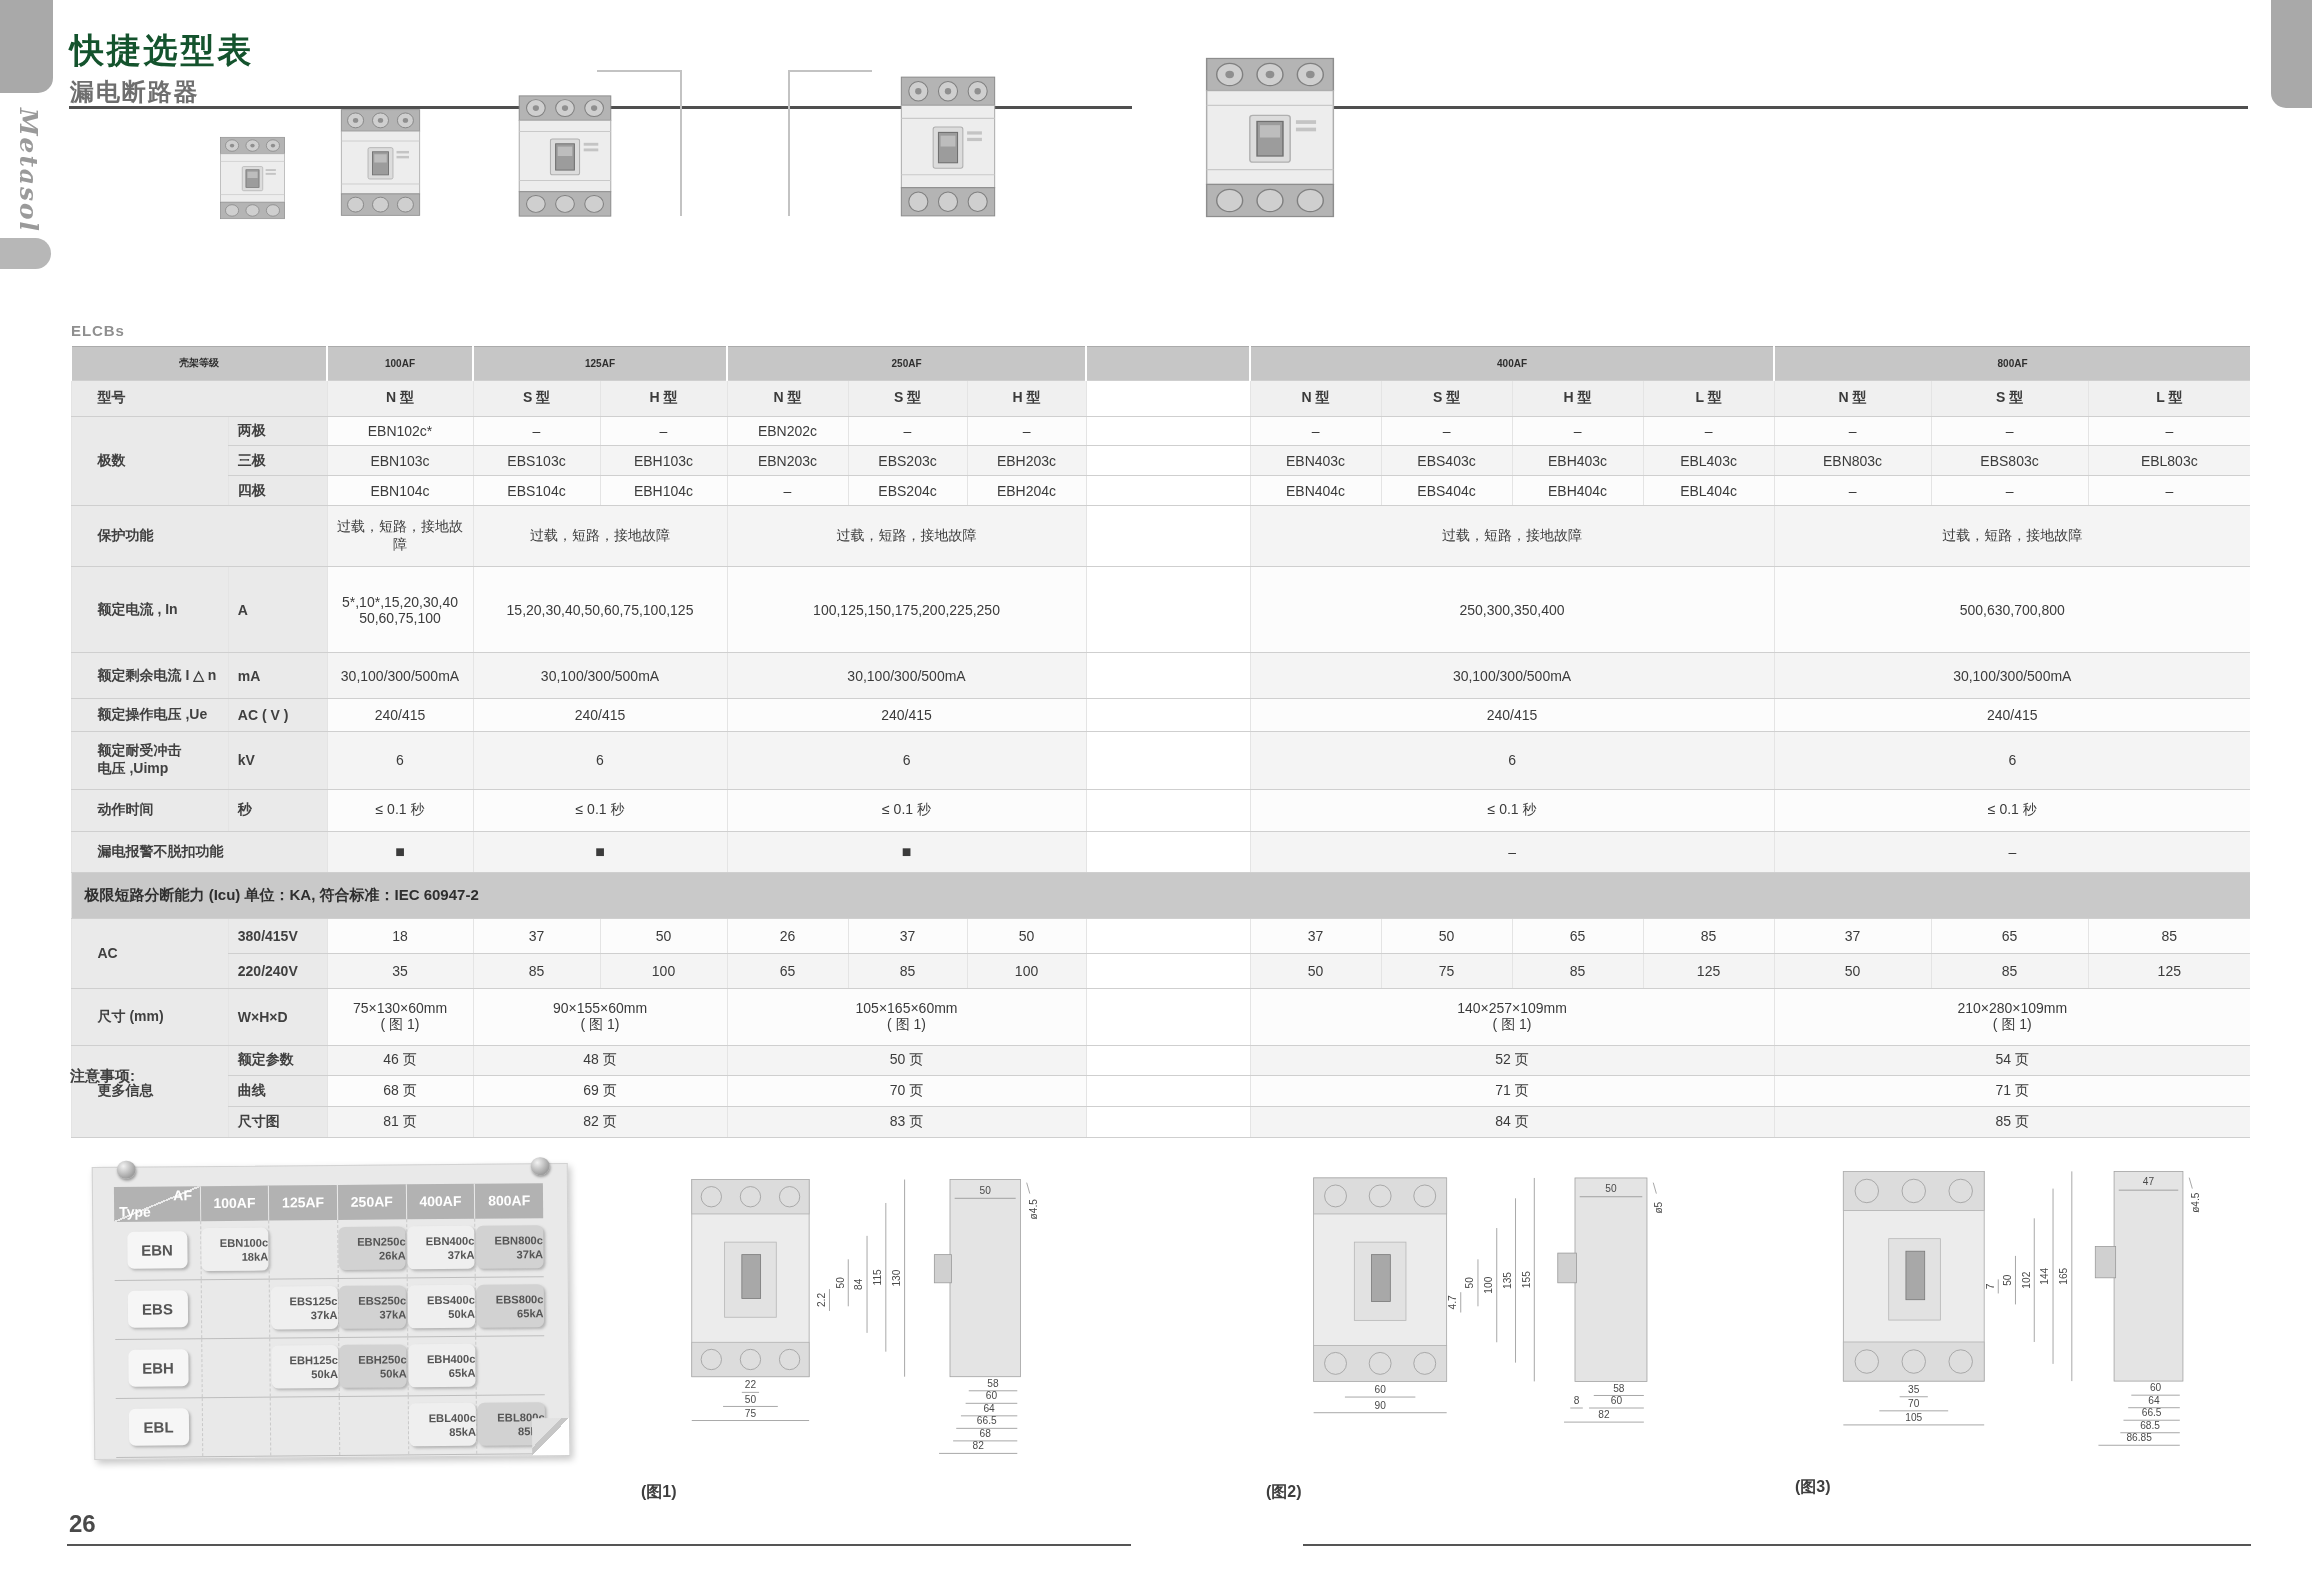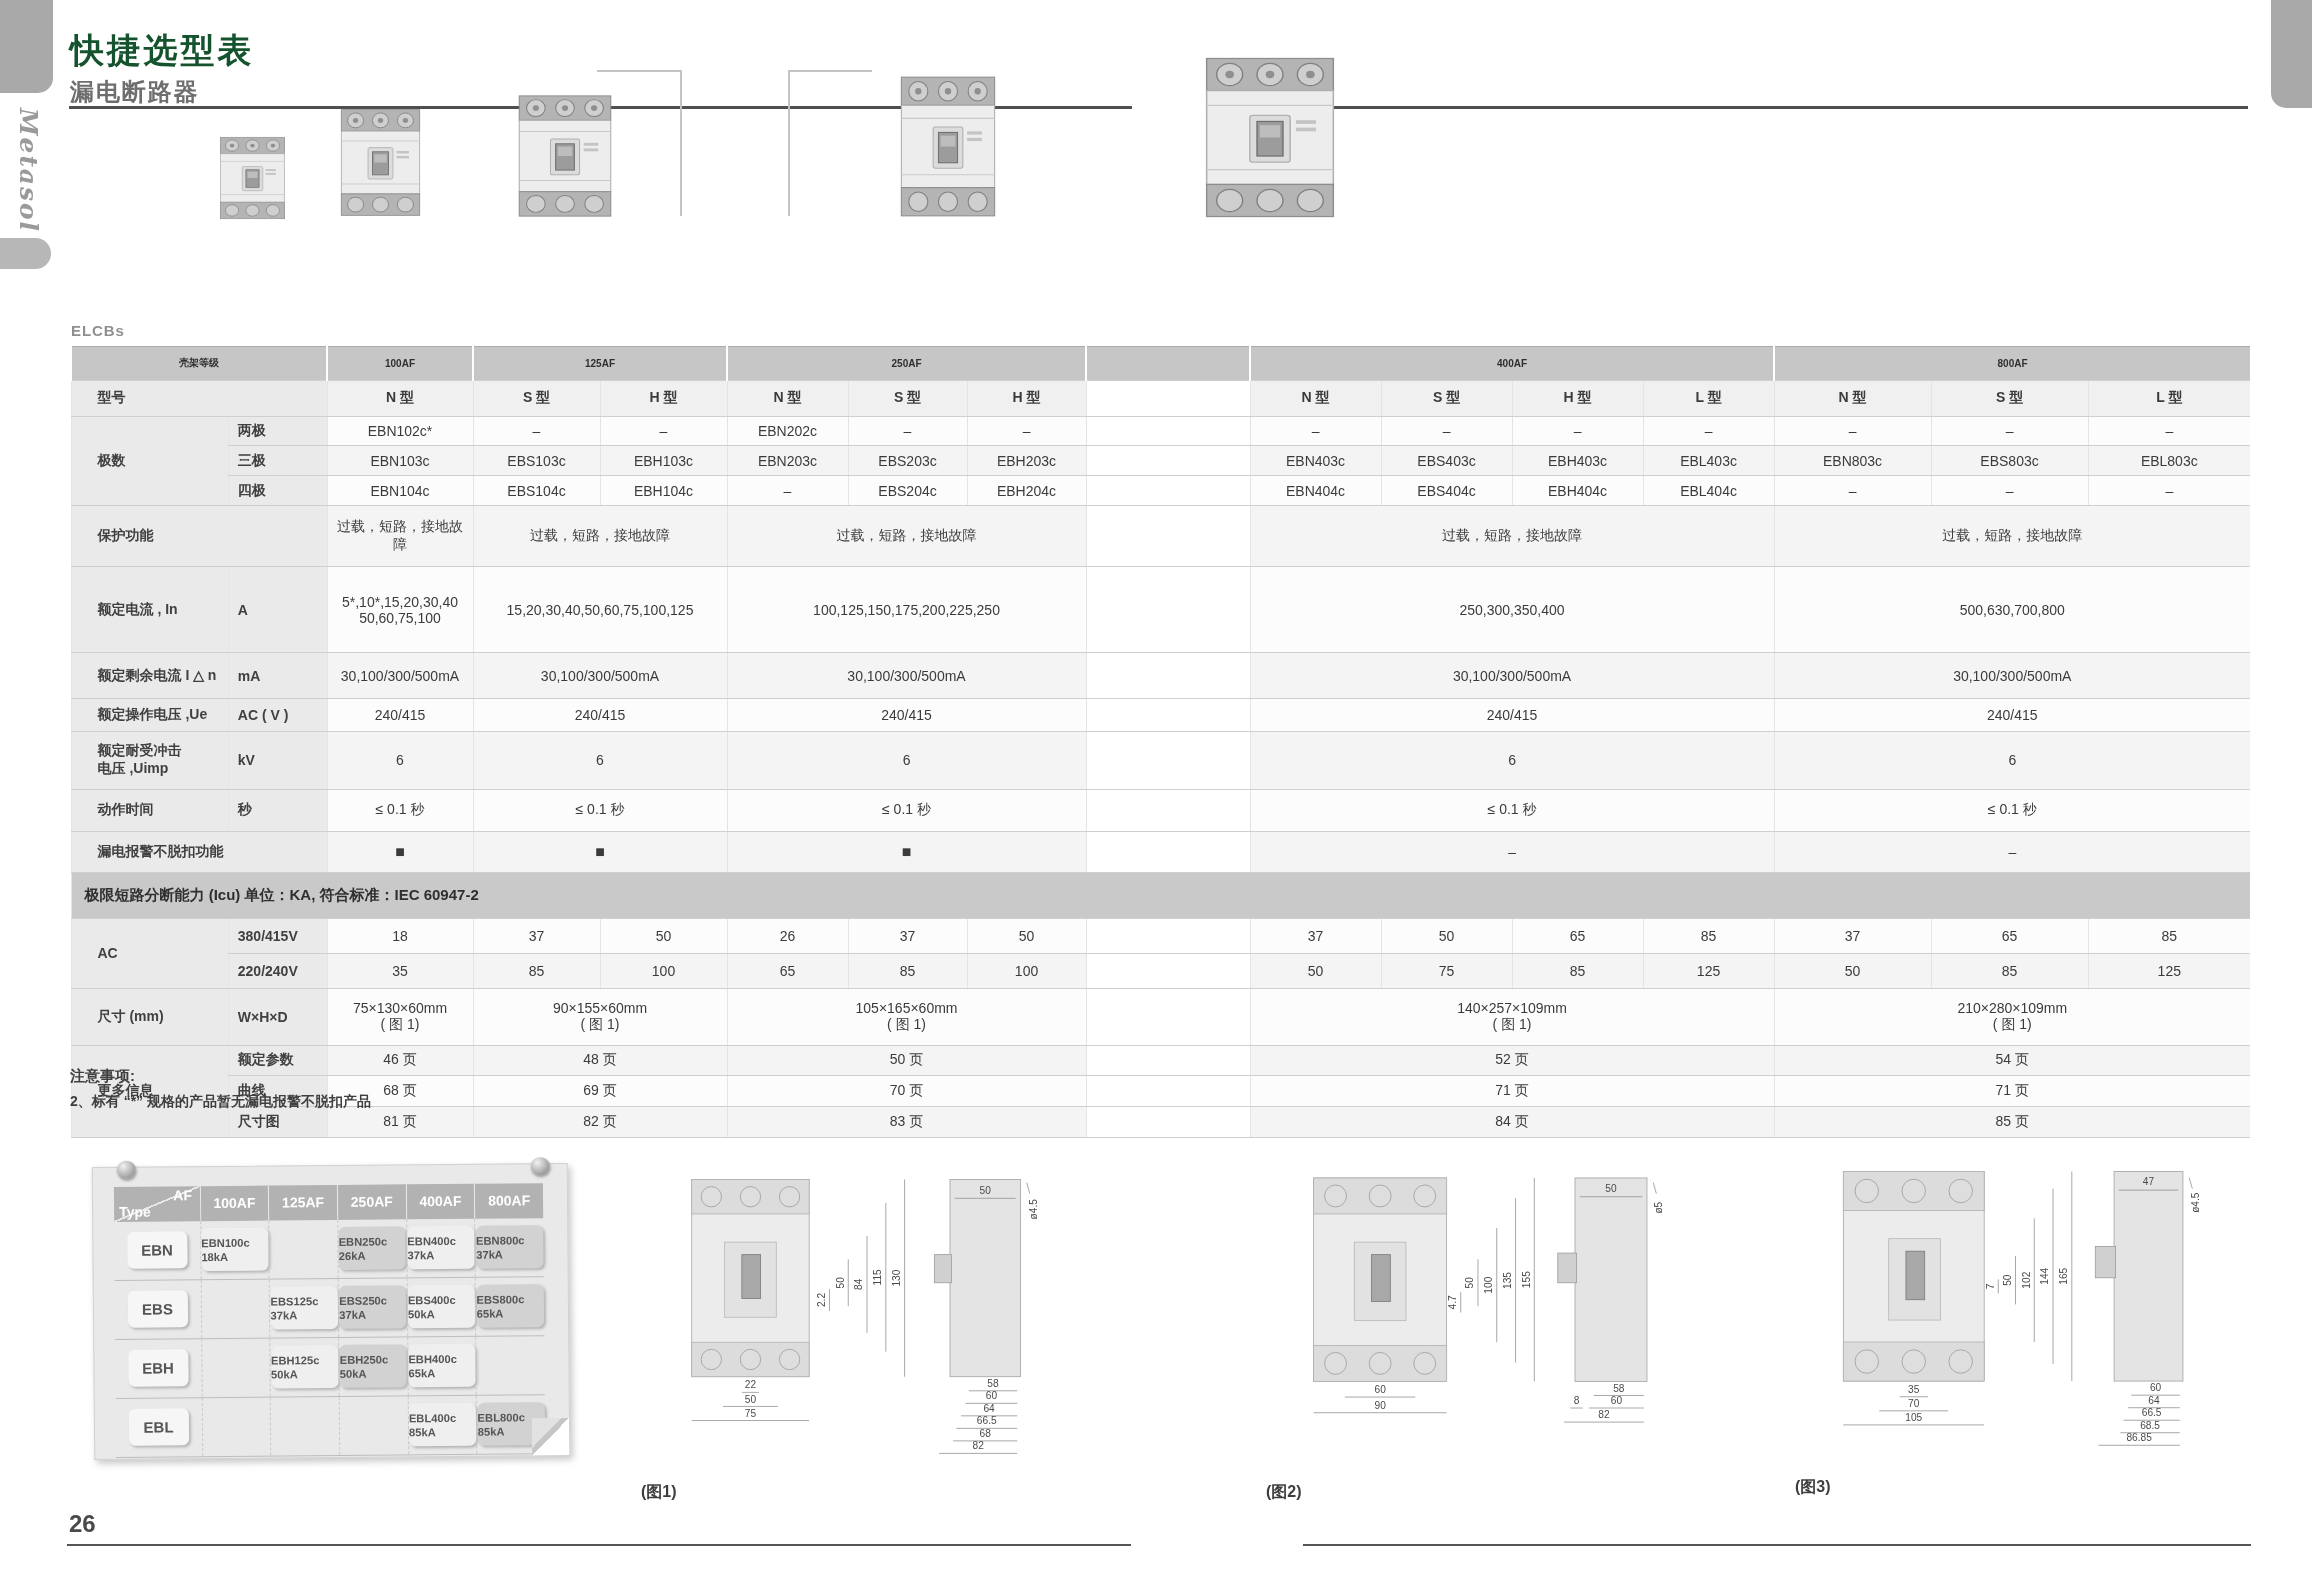--- a/index.html
+++ b/index.html
@@ -58,21 +58,21 @@
         display:flex;align-items:center;justify-content:center;border-left:1.9px solid #e9e9e9;}
   .ng-corner{position:relative;border-left:none !important;
         background:#b2b2b2 linear-gradient(to bottom right,transparent calc(50% - 0.9px),#e9e9e9 calc(50% - 0.9px),#e9e9e9 calc(50% + 0.9px),transparent calc(50% + 0.9px)) !important;}
   .ng-corner .af{position:absolute;right:7.5px;top:1.9px;} .ng-corner .type{position:absolute;left:5.6px;bottom:1.9px;}
   .ng-row{display:grid;grid-template-columns:86px repeat(5,1fr);height:58px;border-bottom:0.9px solid #bdbdbd;align-items:center;}
   .ng-cw{height:100%;display:flex;align-items:center;justify-content:center;border-left:1.9px dashed #c9c9c9;}
   .ng-cw.first{border-left:none;}
   .ng-btn{width:60px;height:37px;background:#f6f6f6;border-radius:6.5px;box-shadow:1.9px 1.9px 2.8px #b4b4b4;
         display:flex;align-items:center;justify-content:center;font-weight:bold;font-size:15px;color:#555;}
   .ng-cell{width:67px;height:43px;background:#efefef;border-radius:6.5px;box-shadow:1.9px 1.9px 2.8px #b4b4b4;
-        display:flex;flex-direction:column;align-items:flex-start;justify-content:center;
+        display:flex;flex-direction:column;align-items:flex-end;justify-content:center;
         font-weight:bold;font-size:11.2px;color:#555;line-height:1.25;}
   .ng-cell.dark{background:#d2d2d2;}
   
   .figure{position:absolute;}
   .fig-cap{text-align:left;font-weight:bold;font-size:16px;color:#3e3e3e;margin-top:1.9px;}
   .fig svg{display:block;}
   
   .foot-rule{position:absolute;height:1.9px;background:#555;}
   .fr-l{left:67px;top:1544px;width:1064px;} .fr-r{left:1303px;top:1544px;width:948px;}
   .pageno{position:absolute;font-size:24px;font-weight:bold;color:#4a4a4a;}
@@ -388,21 +388,20 @@
       <td class="d" colspan="3">83 页</td>
       <td class="gap"></td>
       <td class="d" colspan="4">84 页</td>
       <td class="d" colspan="3">85 页</td>
     </tr>
   </tbody>
     </table>
 
   <div class="notes">
     <div class="nt">注意事项:</div>
-    <div>2、标有 “*” 规格的产品暂无漏电报警不脱扣产品</div>
   </div>
 
   <div class="note">
     <div class="pin pin-l"></div>
     <div class="pin pin-r"></div>
     <div class="ngrid">
       <div class="ng-head">
         <div class="ng-corner">
           <span class="af">AF</span>
           <span class="type">Type</span>

